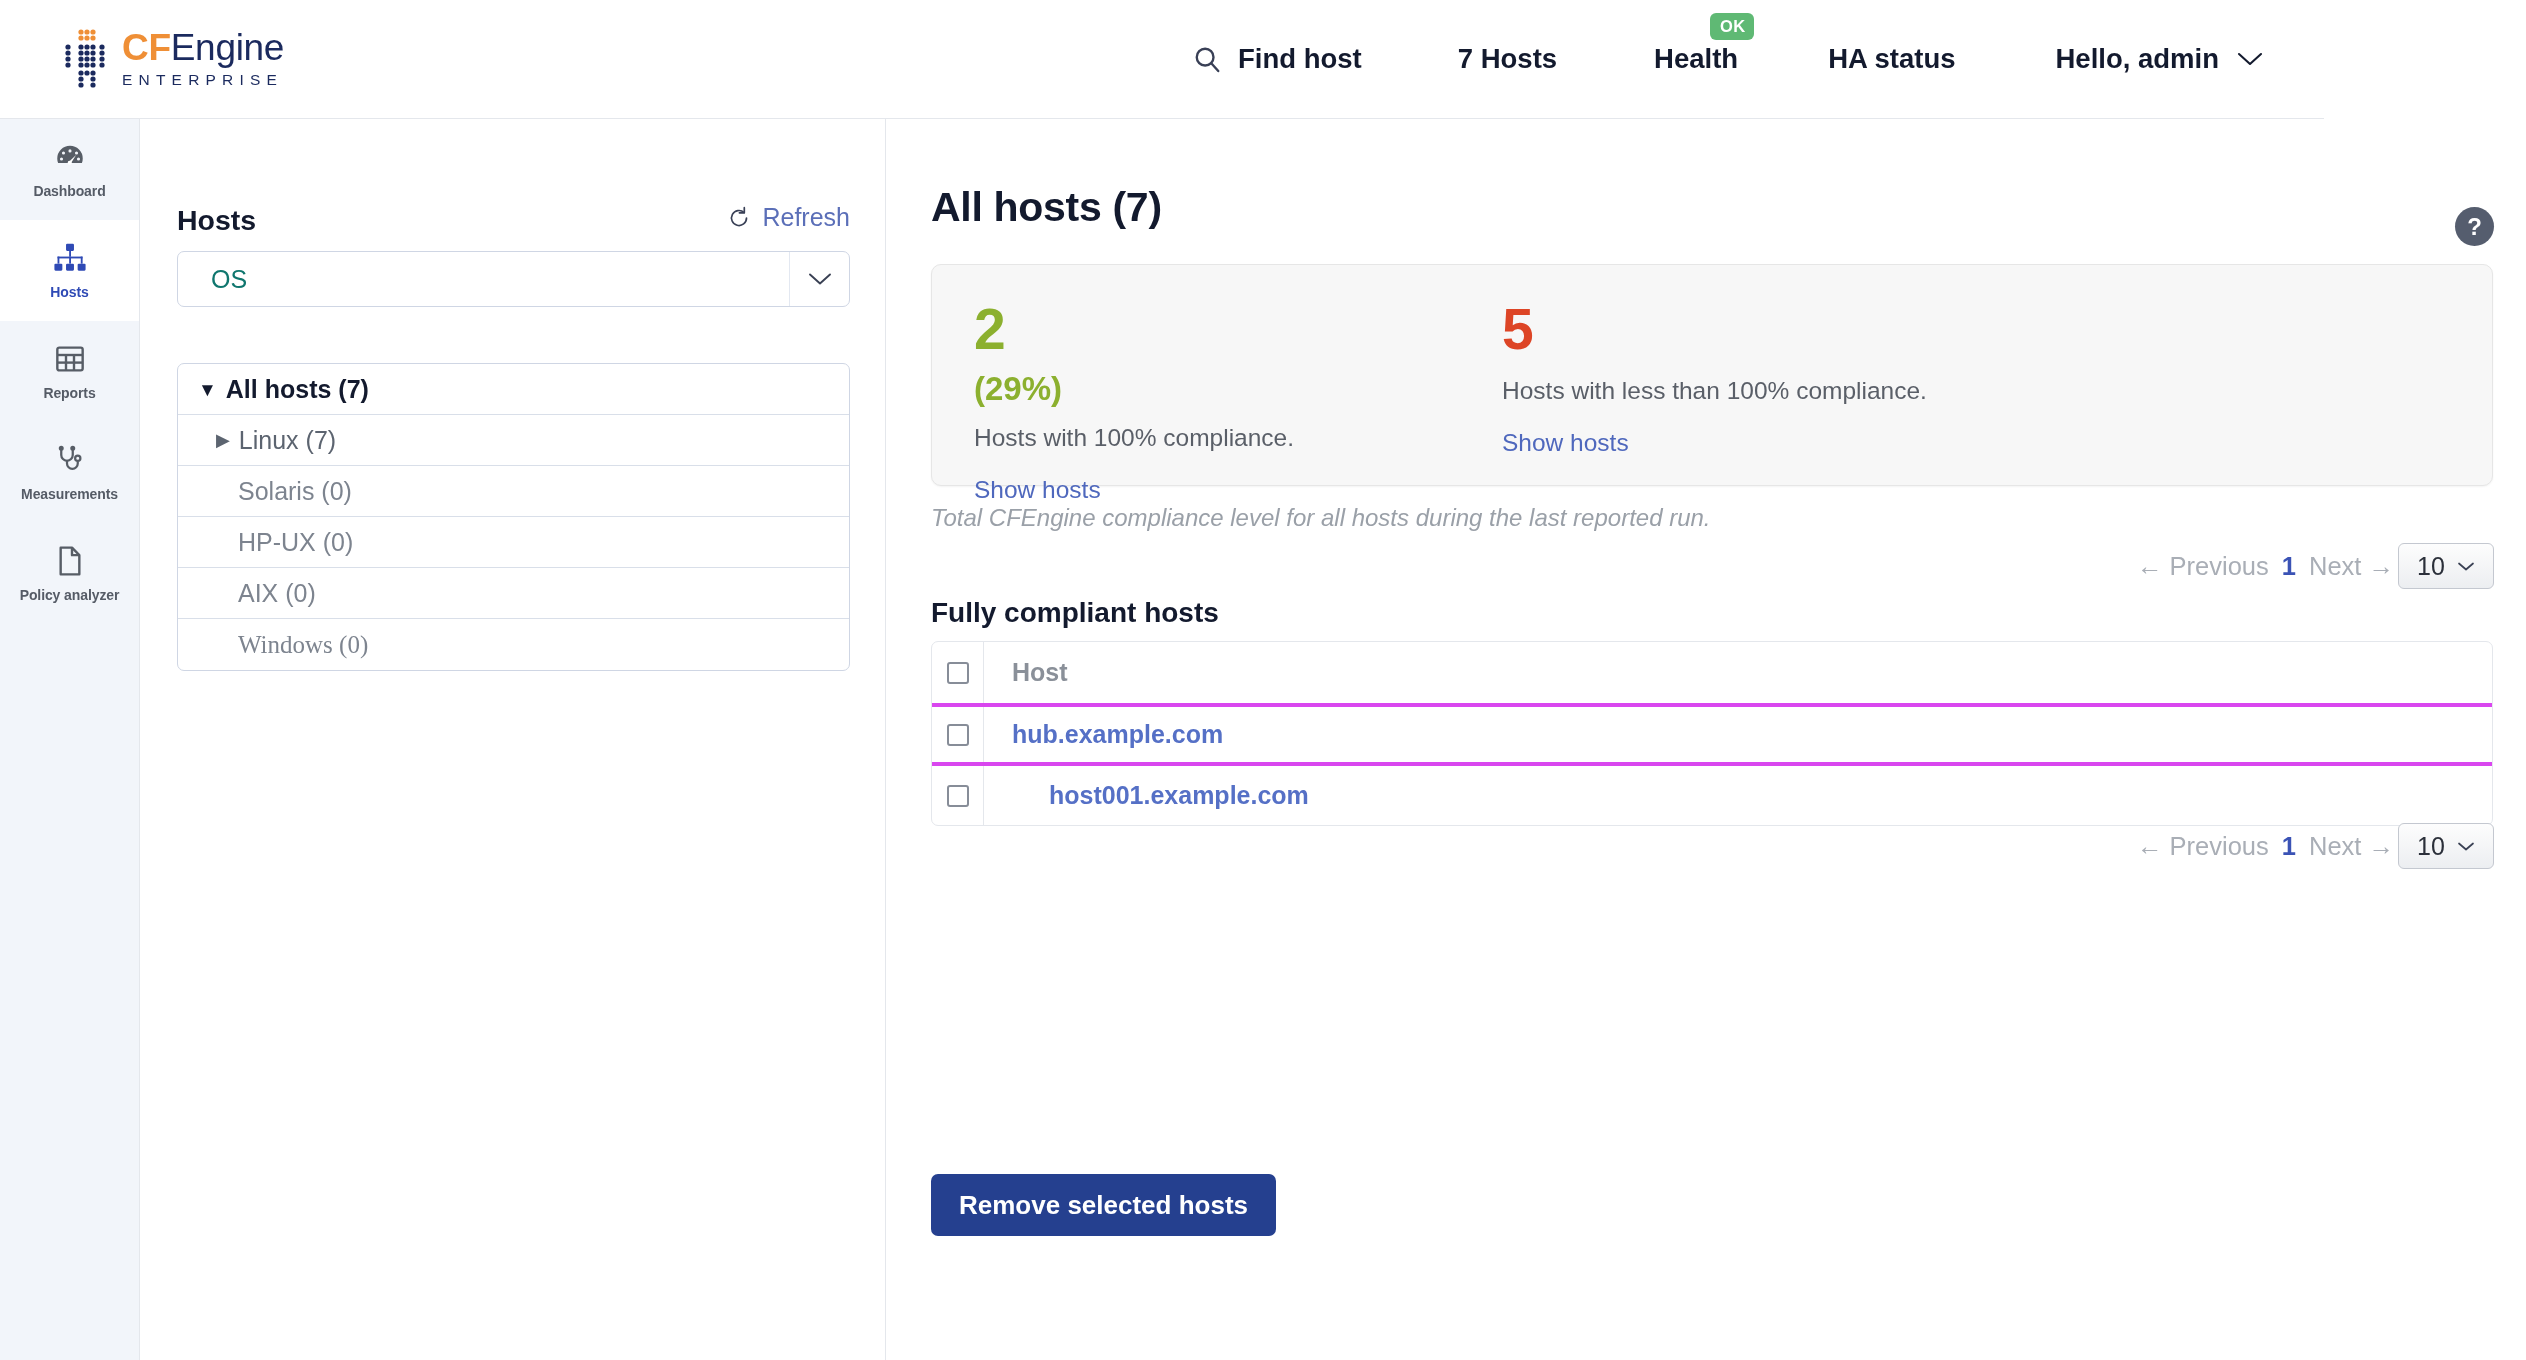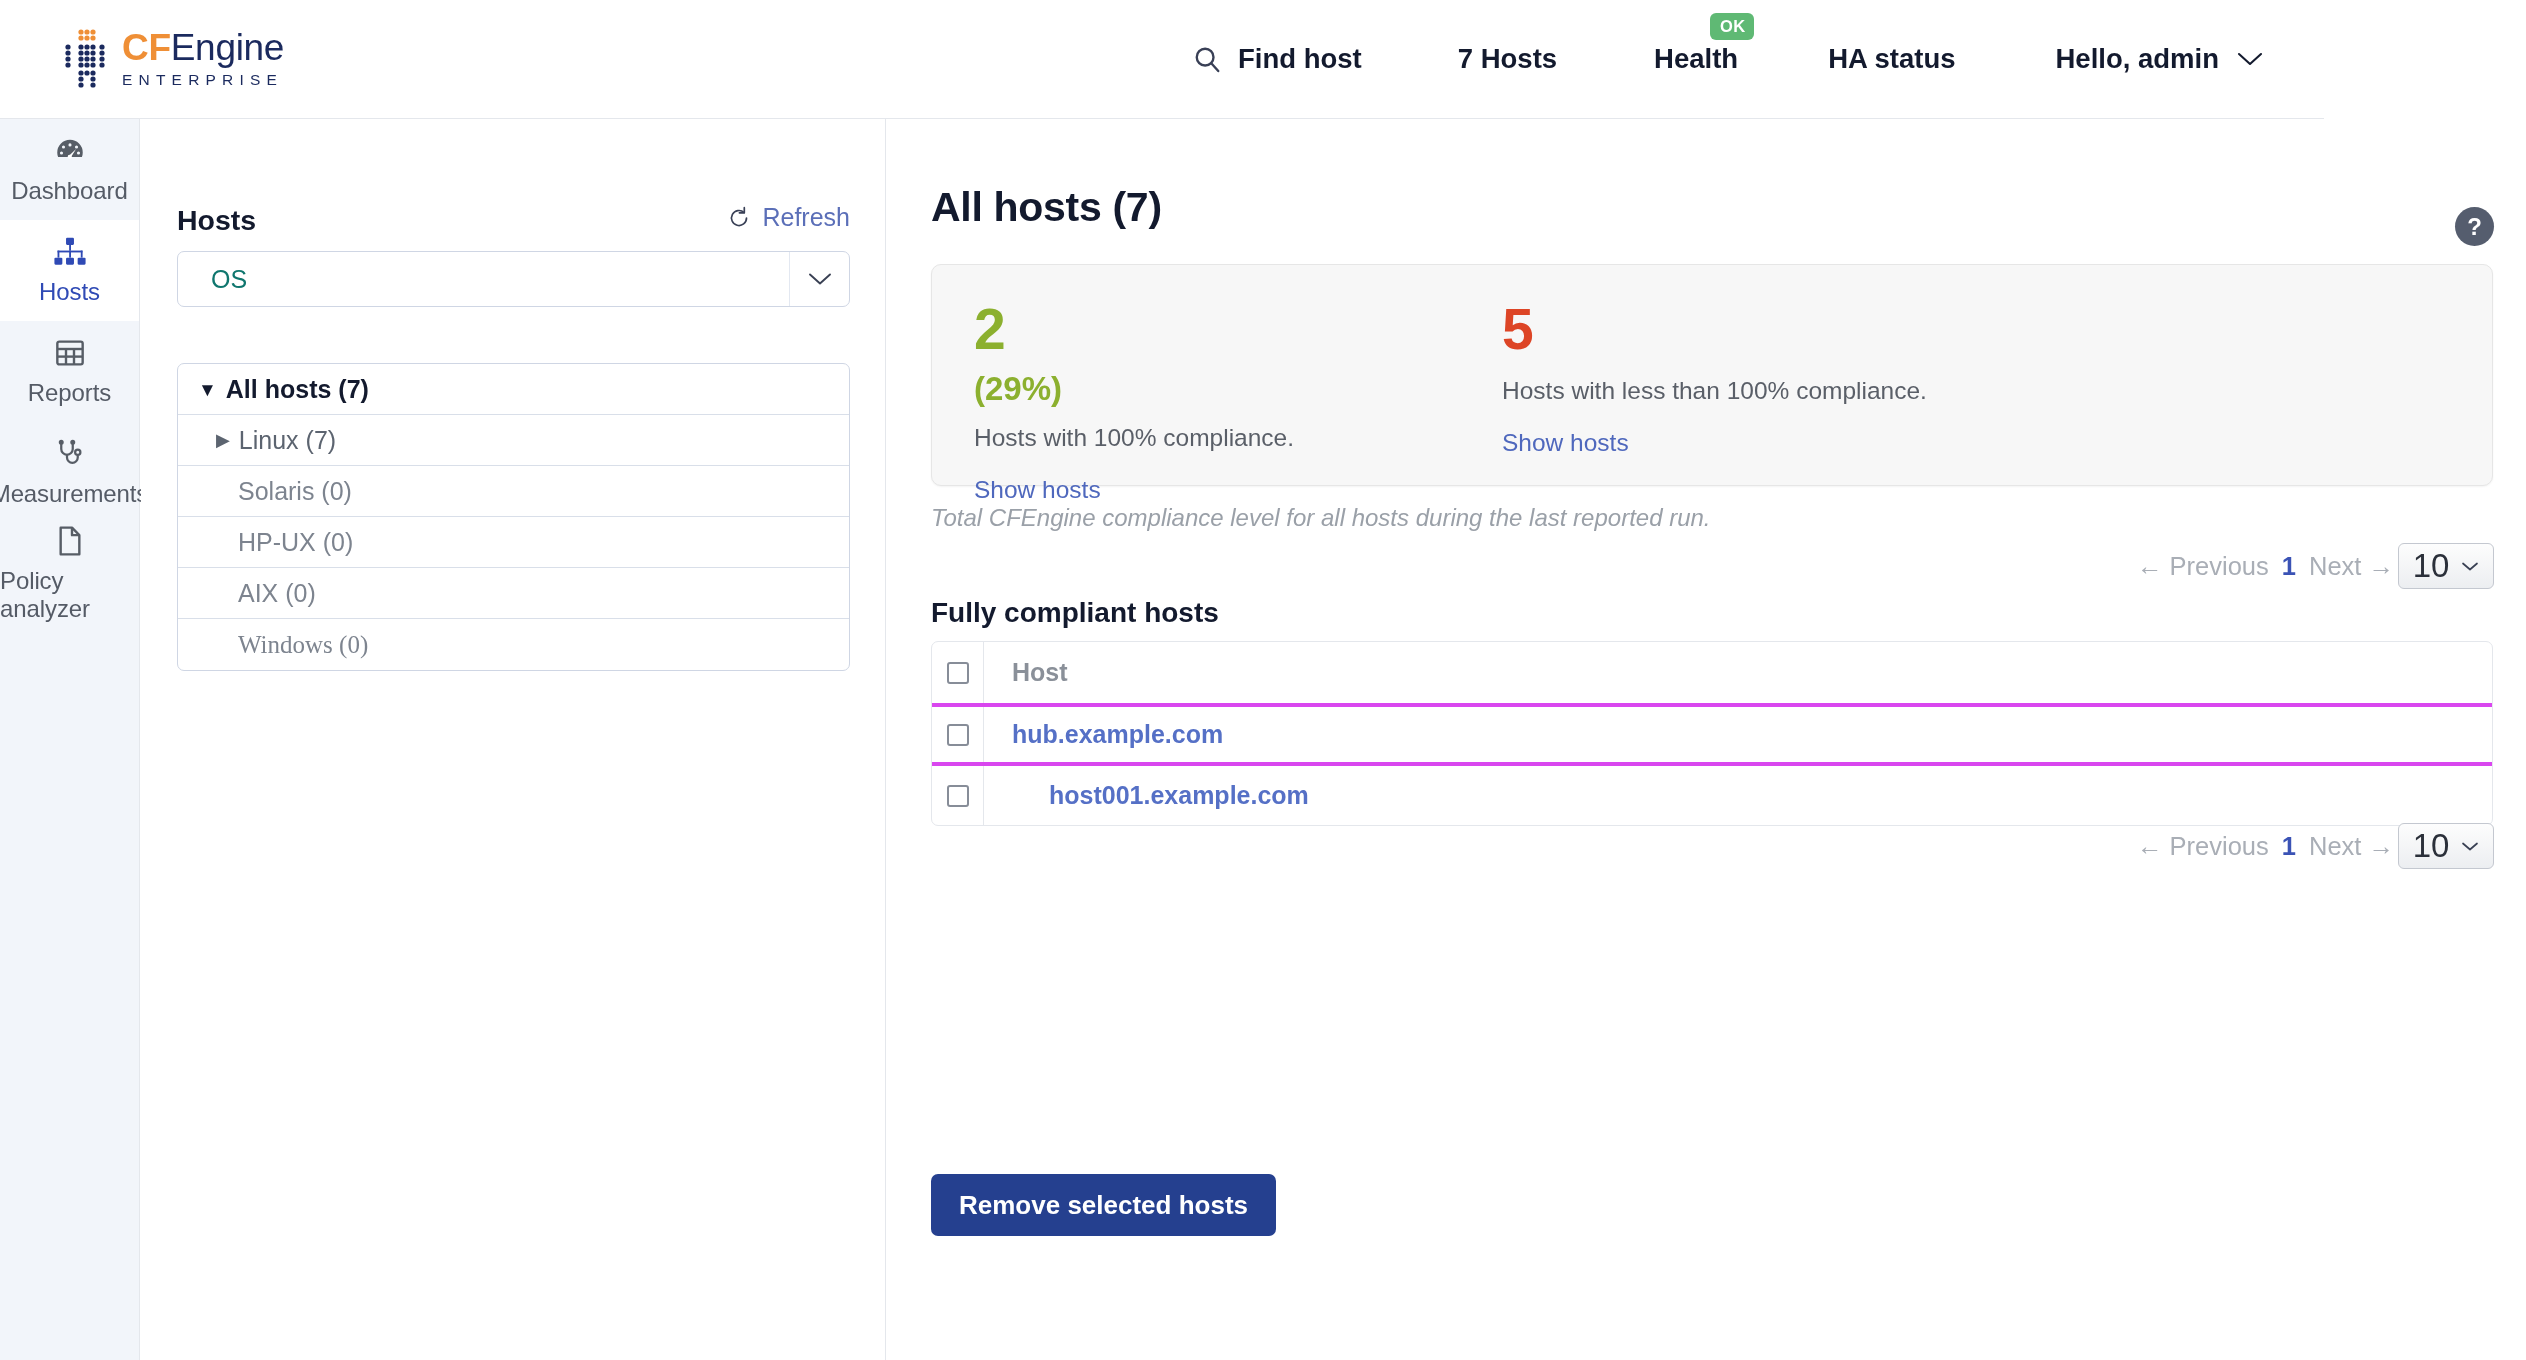--- a/index.html
+++ b/index.html
@@ -62,21 +62,21 @@
     width: 140px; height: 1241px;
     background: #f2f5fa;
     border-right: 1px solid #e4e7ec;
   }
   .rail-item {
     width: 100%; height: 101px;
     display: flex; flex-direction: column;
     align-items: center; justify-content: center;
     color: #555b66; cursor: pointer;
   }
-  .rail-item .rail-label { font-size: 24px; font-weight: 400; margin-top: 9px; letter-spacing: -0.1px; }
+  .rail-item .rail-label { font-size: 14px; font-weight: 700; margin-top: 9px; letter-spacing: -0.1px; }
   .rail-item.active { background: #ffffff; color: #2f4ab5; }
   .rail-ico { height: 34px; display: flex; align-items: center; justify-content: center; }
 
   
   .filter-col {
     position: absolute; left: 141px; top: 119px;
     width: 745px; height: 1241px;
     background: #ffffff;
     border-right: 1px solid #e4e7ec;
   }
@@ -175,21 +175,21 @@
   .pager-bottom { top: 704px; }
   .pg-prev, .pg-next { font-size: 25.5px; color: #a9aeb6; cursor: pointer; white-space: nowrap; }
   .pg-cur { font-size: 25.5px; color: #3b53b5; font-weight: 700; margin: 0 13px; cursor: pointer; }
   .pg-size {
     margin-left: 4px; width: 96px; height: 46px;
     border: 1px solid #c4c8d0; border-radius: 6px;
     background: linear-gradient(#fdfdfd, #eceef1);
     display: flex; align-items: center; justify-content: center;
     cursor: pointer;
   }
-  .pg-size-val { font-size: 33px; color: #2b303a; }
+  .pg-size-val { font-size: 25px; color: #2b303a; }
   .pg-size-arrow { margin-left: 12px; display: flex; }
 
   .table-title {
     position: absolute; left: 44px; top: 478px;
     font-size: 28px; font-weight: 700; color: #131a2e;
   }
   .host-table {
     position: absolute; left: 44px; top: 522px;
     width: 1562px;
     border: 1px solid #e4e7ec; border-radius: 7px;

